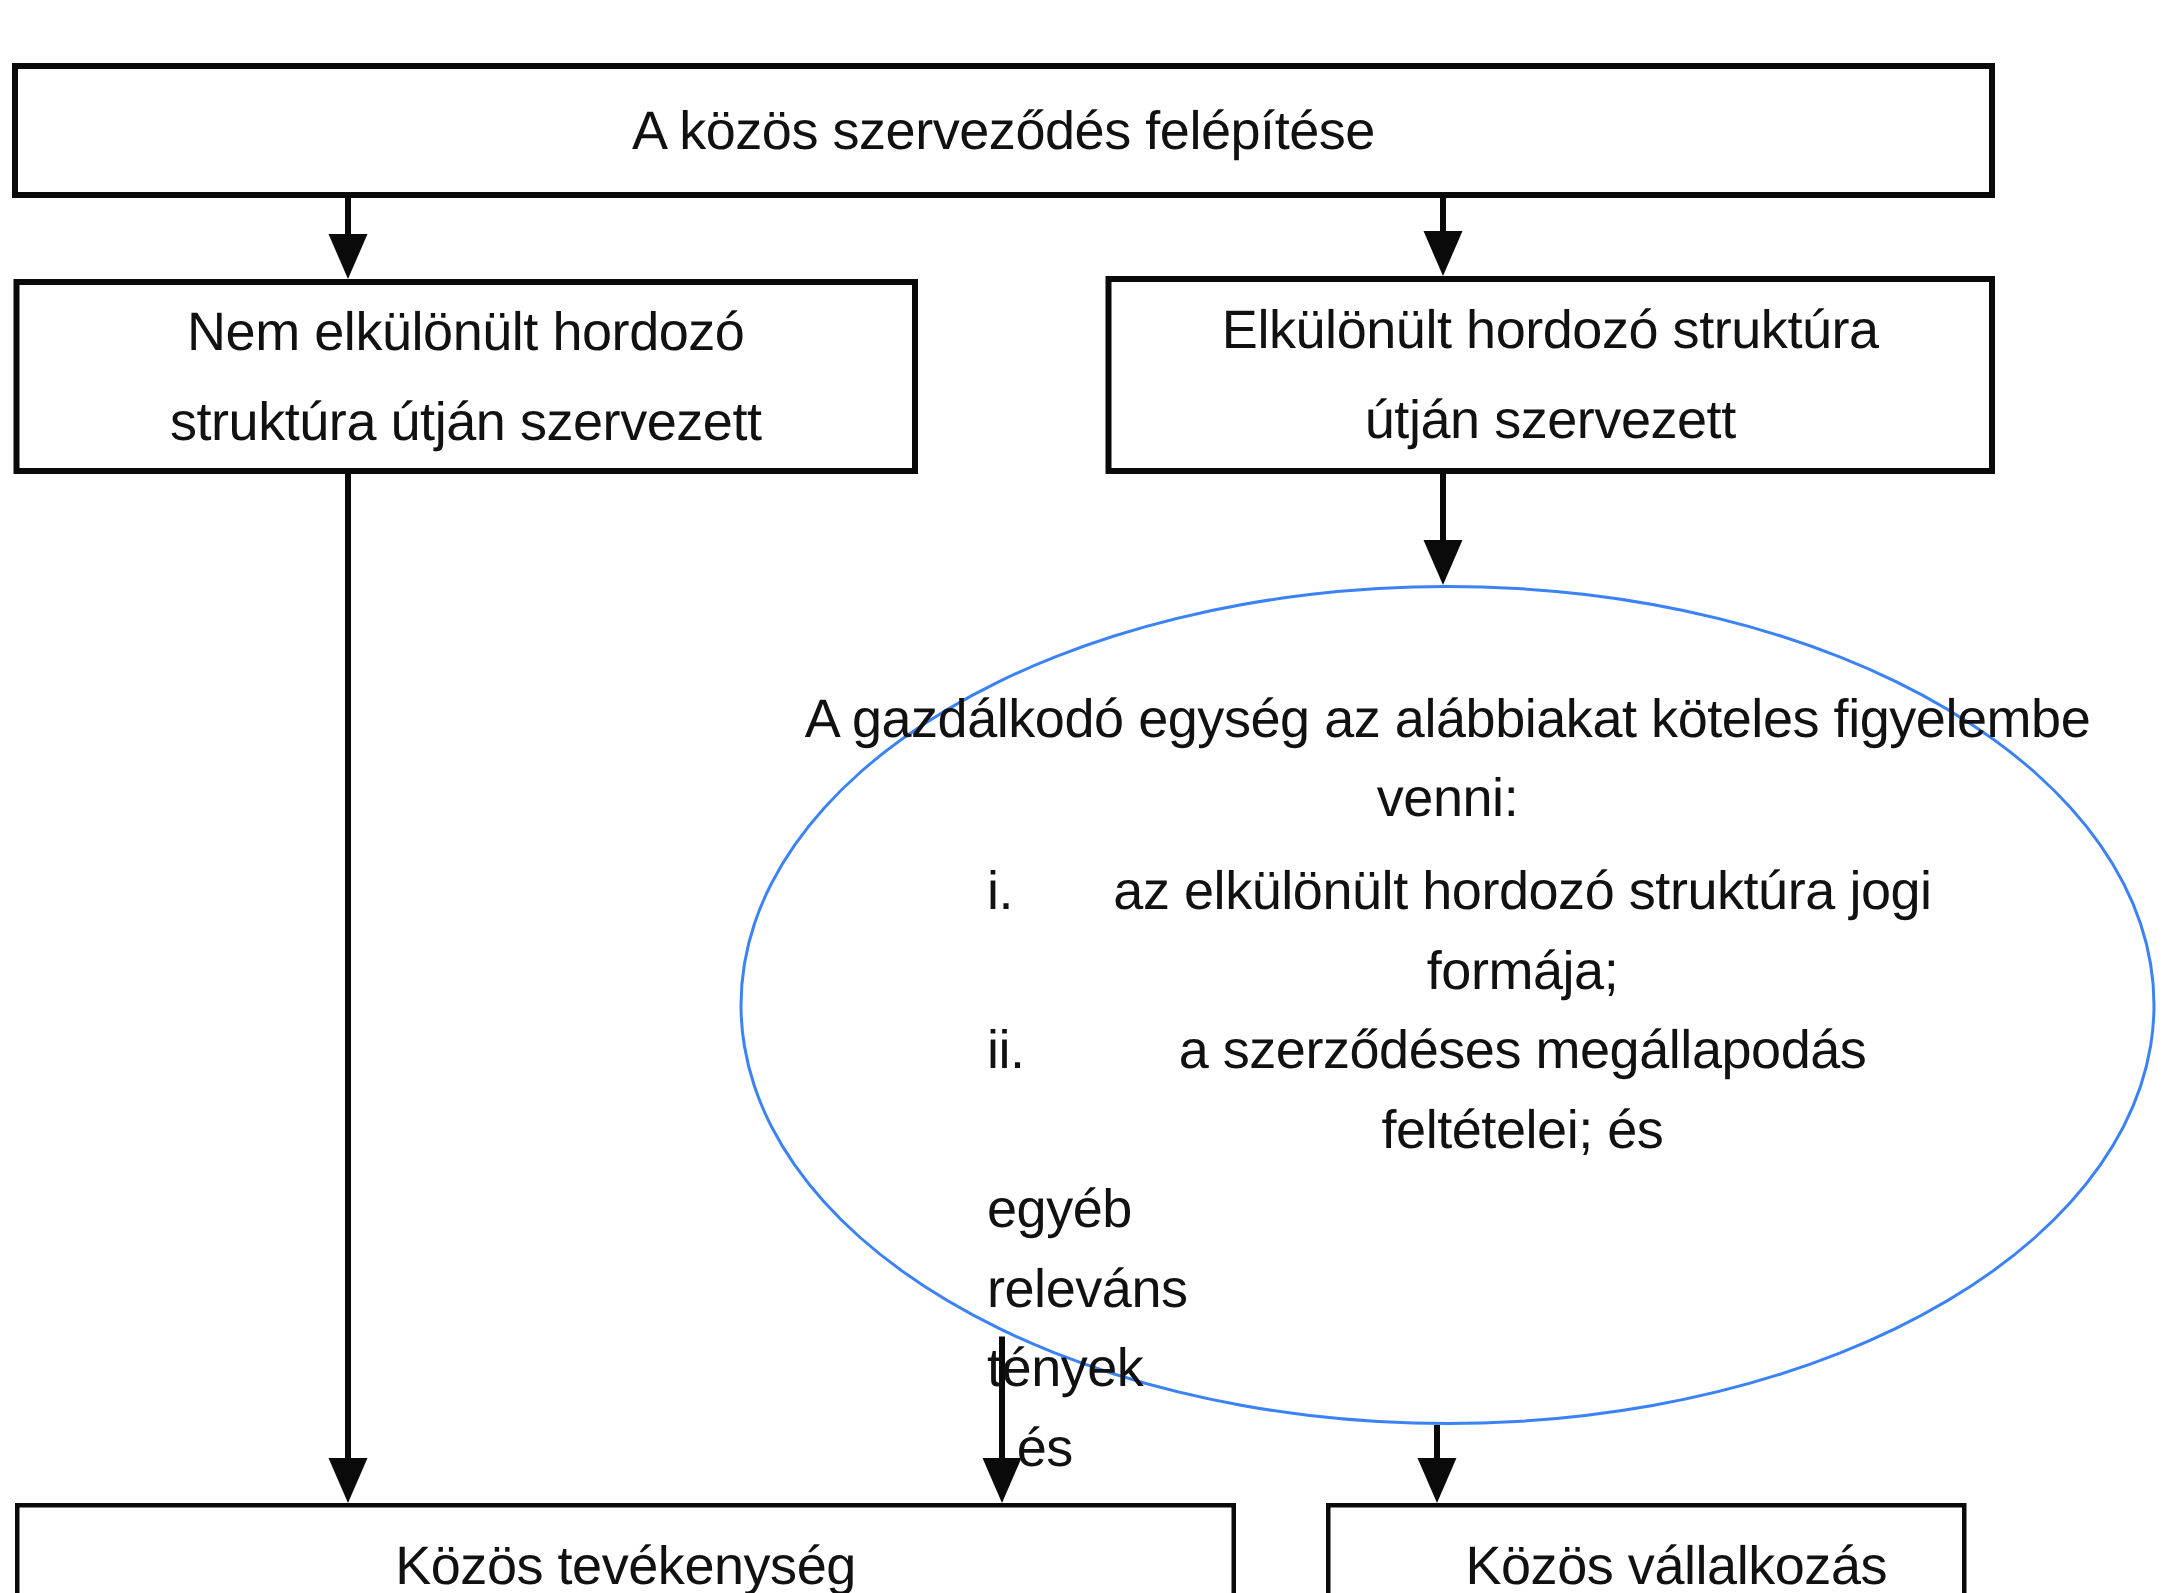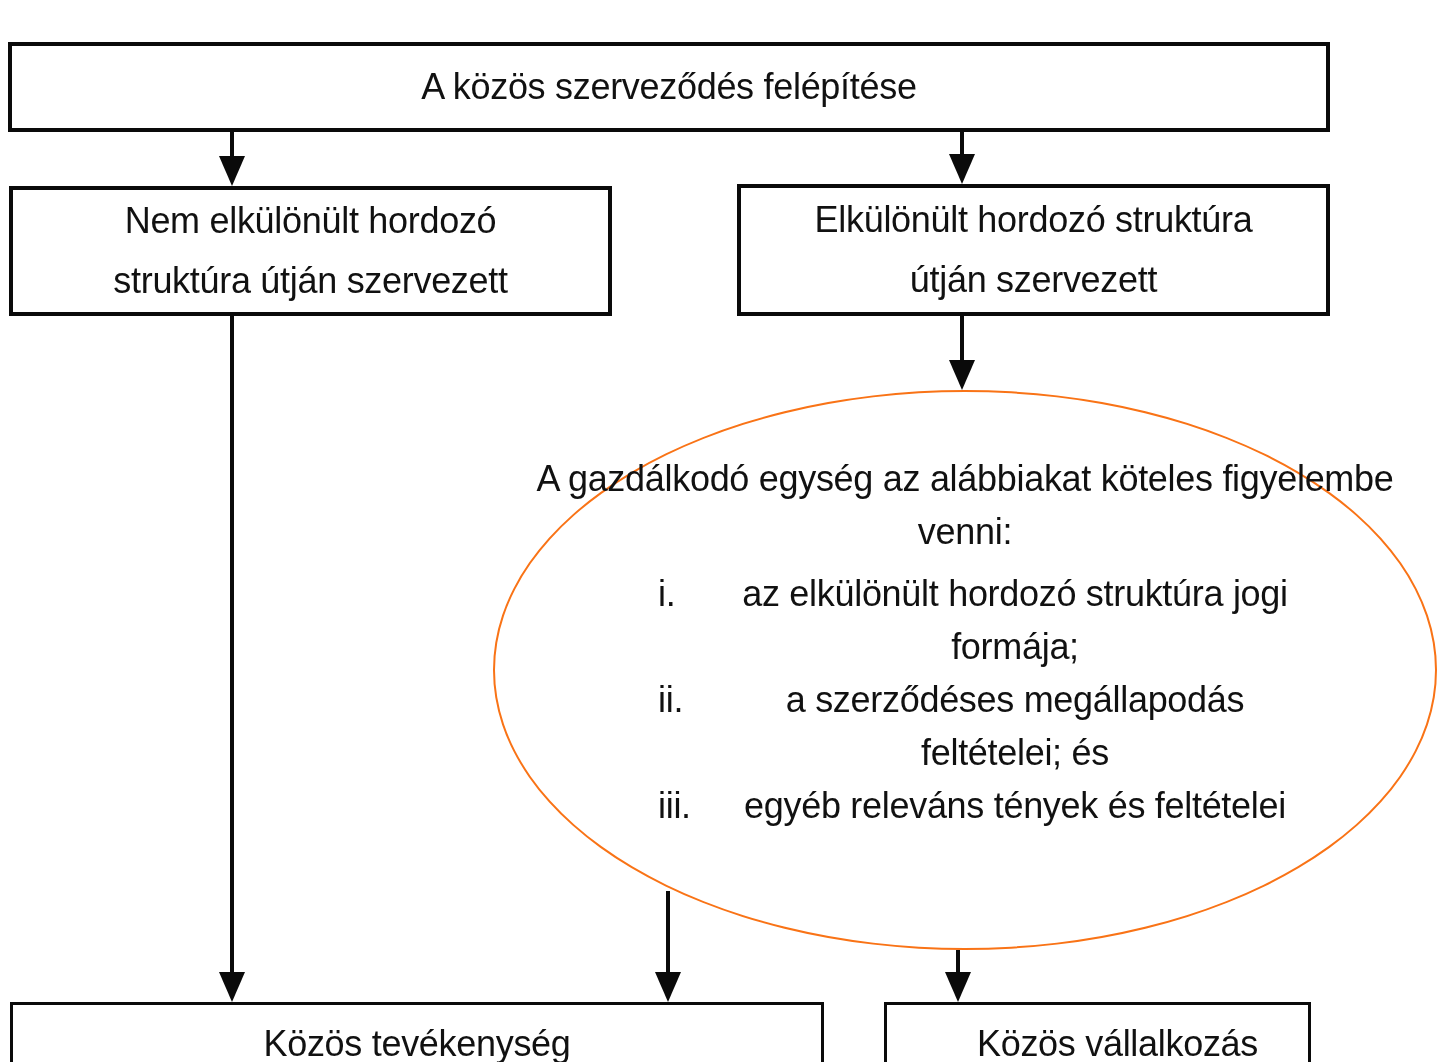--- a/index.html
+++ b/index.html
@@ -42,21 +42,21 @@
   .node-top        { left: 8px;   top: 8px;   width: 1322px; height: 90px;  }
   .node-left       { left: 9px;   top: 152px; width: 603px;  height: 130px; line-height: 60px; }
   .node-right      { left: 737px; top: 150px; width: 593px;  height: 132px; line-height: 60px; }
   .node-bottom-left  { left: 10px;  top: 968px; width: 814px; height: 84px; border-width: 3px; }
   .node-bottom-right { left: 884px; top: 968px; width: 427px; height: 84px; border-width: 3px; padding-left: 40px; }
   .ellipse {
     position: absolute;
     box-sizing: border-box;
     left: 493px; top: 356px;
     width: 944px; height: 560px;
-    border: 2px solid #f97316;
+    border: 2px solid #3b82f6;
     border-radius: 50%;
     background: #ffffff;
     font-size: 36px;
     line-height: 53px;
     letter-spacing: -0.3px;
   }
   .ellipse-heading {
     margin-top: 60px;
     text-align: center;
   }
@@ -135,21 +135,20 @@
         </span>
       </div>
       <div class="ellipse-item">
         <span class="num">ii.</span>
         <span class="item-text">
           <span class="line">a szerződéses megállapodás</span>
           <span class="line">feltételei; és</span>
         </span>
       </div>
       <div class="ellipse-item">
-        <span class="num">iii.</span>
         <span class="item-text">
           <span class="line">egyéb releváns tények és</span>
           <span class="line">feltételei</span>
         </span>
       </div>
     </div>
   </div>
 
   <div class="node node-bottom-left">
     <span class="line">Közös tevékenység</span>

